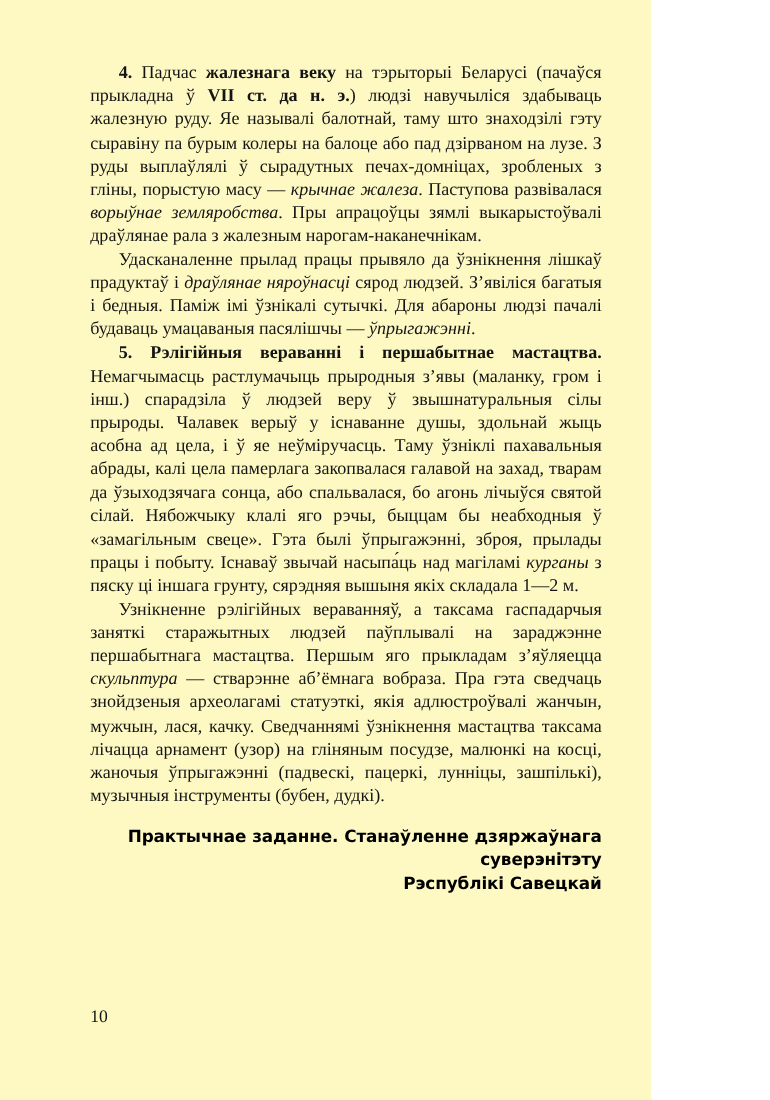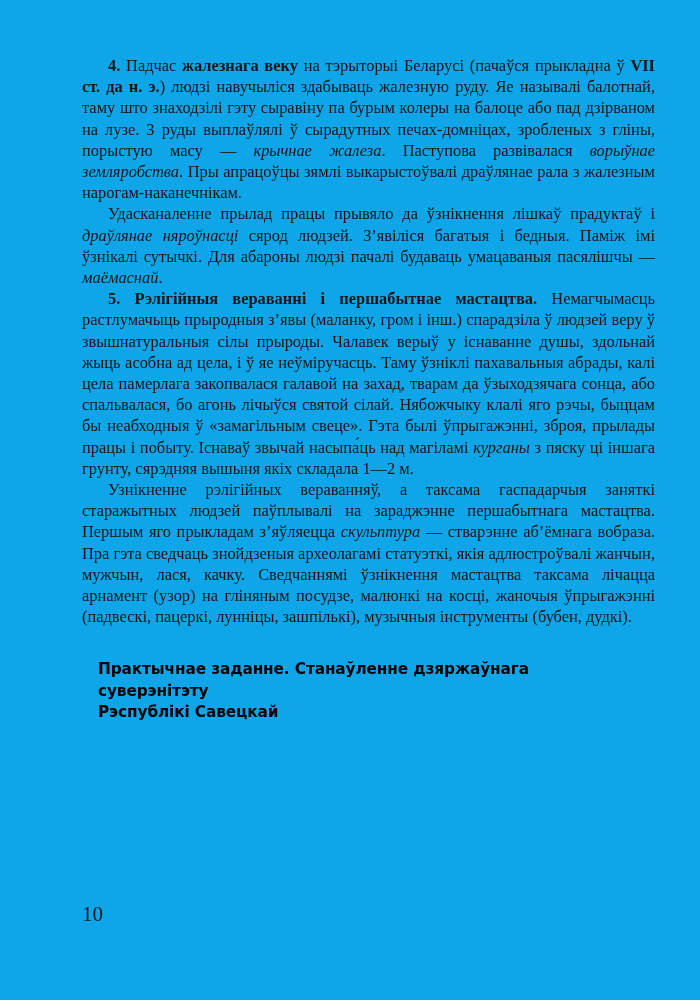--- a/index.html
+++ b/index.html
@@ -9,23 +9,23 @@
   }
   body {
     width: 700px;
     height: 1000px;
     overflow: hidden;
     font-family: "Liberation Serif", "DejaVu Serif", serif;
     color: #111111;
   }
   .page {
     position: relative;
-    width: 700px;
+    width: 592px;
     height: 1000px;
-    background: #0ea5e9;
+    background: #fef9c3;
     box-sizing: border-box;
     padding: 55px 45px 0 82px;
   }
   .body-text {
     font-family: "Liberation Serif", "DejaVu Serif", serif;
     font-size: 16.4px;
     line-height: 21.2px;
     text-align: justify;
     text-justify: inter-word;
     color: #141414;
@@ -44,51 +44,51 @@
     font-style: italic;
   }
   .num {
     font-weight: bold;
   }
   .task-heading {
     font-family: "DejaVu Sans", "Liberation Sans", sans-serif;
     font-weight: bold;
     font-size: 15.3px;
     line-height: 21.5px;
-    text-align: left;
+    text-align: right;
     color: #000000;
-    margin: 16px;
+    margin: 0;
     padding-top: 16px;
     padding-bottom: 6px;
     letter-spacing: -0.1px;
   }
   .quote {
     text-indent: 26px;
   }
   .page-number {
     font-family: "Liberation Serif", "DejaVu Serif", serif;
-    font-size: 21px;
+    font-size: 16px;
     color: #141414;
     position: absolute;
     left: 82px;
-    bottom: 76px;
+    bottom: 65px;
     line-height: 20px;
     text-align: center;
   }
 </style>
 </head>
 <body>
 
 <div class="page">
 
   <div class="body-text">
 
     <p class="para"><span class="num">4.</span> Падчас <b>жалезнага веку</b> на тэрыторыі Беларусі (пачаўся пры­кладна ў <b>VII ст. да н. э.</b>) людзі навучыліся здабываць жалезную ру­ду. Яе называлі балотнай, таму што знаходзілі гэту сыравіну па бурым колеры на балоце або пад дзірваном на лузе. З руды выплаўлялі ў сырадутных печах-домніцах, зробленых з гліны, порыстую масу — <i>крычнае жалеза</i>. Паступова развівалася <i>ворыўнае земляробства</i>. Пры апрацоўцы зямлі выкарыстоўвалі драўлянае рала з жалезным наро­гам-наканечнікам.</p>
 
-    <p class="para">Удасканаленне прылад працы прывяло да ўзнікнення лішкаў пра­дуктаў і <i>драўлянае няроўнасці</i> сярод людзей. З’явіліся багатыя і бед­ныя. Паміж імі ўзнікалі сутычкі. Для абароны людзі пачалі будаваць умацаваныя пасялішчы — <i>маёмаснай</i>.</p>
+    <p class="para">Удасканаленне прылад працы прывяло да ўзнікнення лішкаў пра­дуктаў і <i>драўлянае няроўнасці</i> сярод людзей. З’явіліся багатыя і бед­ныя. Паміж імі ўзнікалі сутычкі. Для абароны людзі пачалі будаваць умацаваныя пасялішчы — <i>ўпрыгажэнні</i>.</p>
 
     <p class="para"><b>5. Рэлігійныя вераванні і першабытнае мастацтва.</b> Немагчымасць растлумачыць прыродныя з’явы (маланку, гром і інш.) спарадзіла ў людзей веру ў звышнатуральныя сілы прыроды. Чалавек верыў у існаванне душы, здольнай жыць асобна ад цела, і ў яе неўміручасць. Таму ўзніклі пахавальныя абрады, калі цела памерлага закопвалася галавой на захад, тварам да ўзыходзячага сонца, або спальвалася, бо агонь лічыўся святой сілай. Нябожчыку клалі яго рэчы, быццам бы неабходныя ў «замагільным свеце». Гэта былі ўпрыгажэнні, зброя, прылады працы і побыту. Існаваў звычай насыпа́ць над магіламі <i>кур­ганы</i> з пяску ці іншага грунту, сярэдняя вышыня якіх складала 1—2 м.</p>
 
     <p class="para">Узнікненне рэлігійных вераванняў, а таксама гаспадарчыя заняткі старажытных людзей паўплывалі на зараджэнне першабытнага мас­тацтва. Першым яго прыкладам з’яўляецца <i>скульптура</i> — стварэнне аб’ёмнага вобраза. Пра гэта сведчаць знойдзеныя археолагамі стату­эткі, якія адлюстроўвалі жанчын, мужчын, лася, качку. Сведчаннямі ўзнікнення мастацтва таксама лічацца арнамент (узор) на гліняным посудзе, малюнкі на косці, жаночыя ўпрыгажэнні (падвескі, пацеркі, лунніцы, зашпількі), музычныя інструменты (бубен, дудкі).</p>
 
     <div class="task-heading">
       <div>Практычнае заданне. Станаўленне дзяржаўнага суверэнітэту</div>
       <div>Рэспублікі Савецкай</div>
     </div>
 

